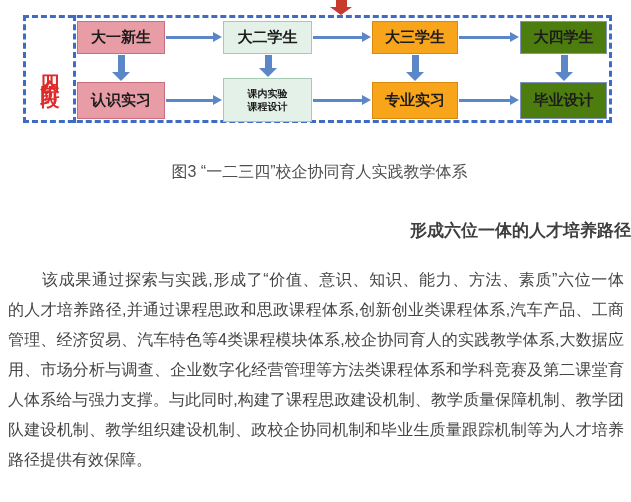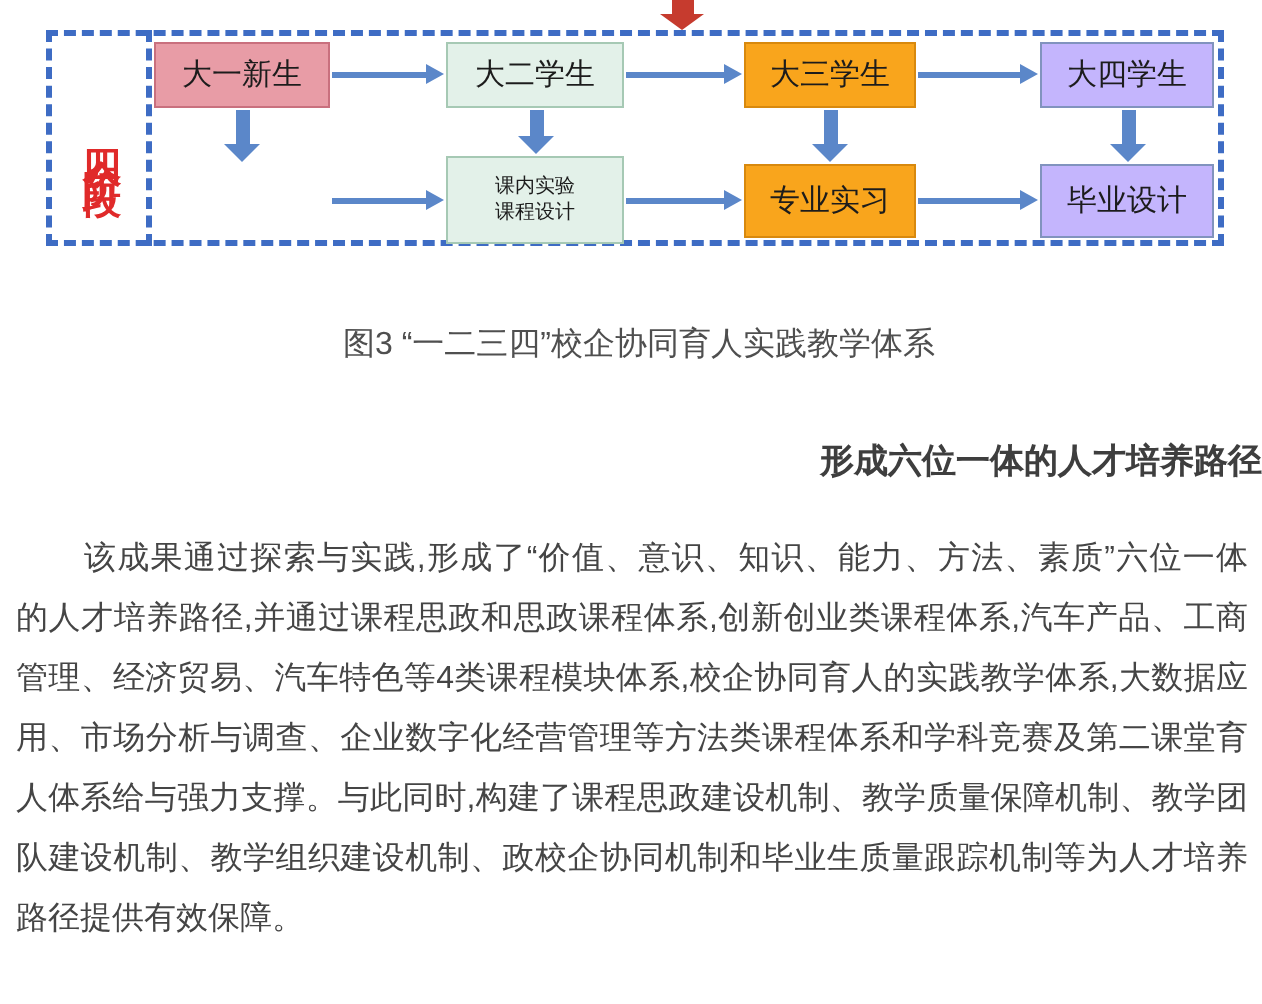--- a/index.html
+++ b/index.html
@@ -10,26 +10,26 @@
   .outer-dash{position:absolute;left:23px;top:15px;width:589px;height:108px;
     border:3px dashed #3E6CC4;box-sizing:border-box;}
   .divider-dash{position:absolute;left:73px;top:15px;height:108px;width:0;
     border-left:3px dashed #3E6CC4;}
   .stage-label{position:absolute;left:26px;top:21px;width:48px;height:98px;
     display:flex;align-items:center;justify-content:center;
     writing-mode:vertical-rl;text-orientation:upright;
     font-size:19px;font-weight:bold;color:#E02A2A;letter-spacing:5px;}
 
   .box{position:absolute;box-sizing:border-box;display:flex;align-items:center;
-    justify-content:center;text-align:center;font-size:15px;font-weight:400;
+    justify-content:center;text-align:center;font-size:15px;font-weight:700;
     color:#1c1c1c;border:1.5px solid;}
   .box.pink{background:#E89CA6;border-color:#C9707E;}
   .box.mint{background:#E3F1E9;border-color:#A6C9B4;}
   .box.orange{background:#F9A51C;border-color:#D8890E;}
-  .box.peri{background:#c4b5fd;border-color:#8193BE;}
+  .box.peri{background:#4d7c0f;border-color:#8193BE;}
   .box .two-line{line-height:1.3;font-size:10px;}
 
   .r1{top:21px;height:33px;}
   .r2{top:82px;height:37px;}
   .c1{left:77px;width:88px;}
   .c2{left:223px;width:89px;}
   .c3{left:372px;width:86px;}
   .c4{left:520px;width:87px;}
   .mid2{top:78px !important;height:44px !important;}
 
@@ -79,20 +79,21 @@
   <div class="outer-dash"></div>
   <div class="divider-dash"></div>
 
   <div class="stage-label">四个阶段</div>
 
   <div class="box pink r1 c1">大一新生</div>
   <div class="box mint r1 c2">大二学生</div>
   <div class="box orange r1 c3">大三学生</div>
   <div class="box peri r1 c4">大四学生</div>
 
+  <div class="box pink r2 c1">认识实习</div>
   <div class="box mint r2 c2 mid2">
     <div class="two-line">
       <div>课内实验</div>
       <div>课程设计</div>
     </div>
   </div>
   <div class="box orange r2 c3">专业实习</div>
   <div class="box peri r2 c4">毕业设计</div>
 
   <div class="harrow" style="left:166px;top:32px;width:56px;">

